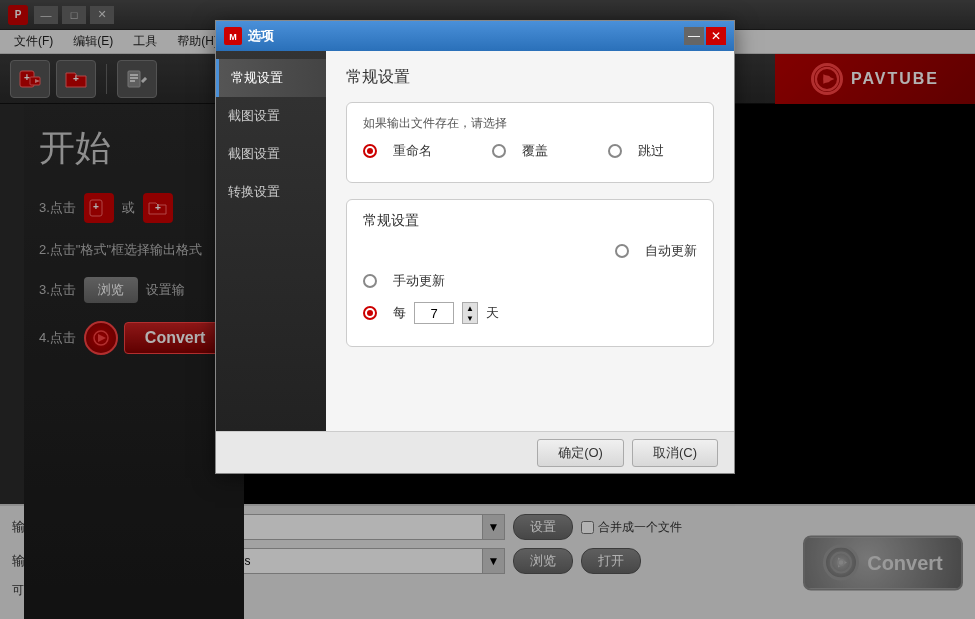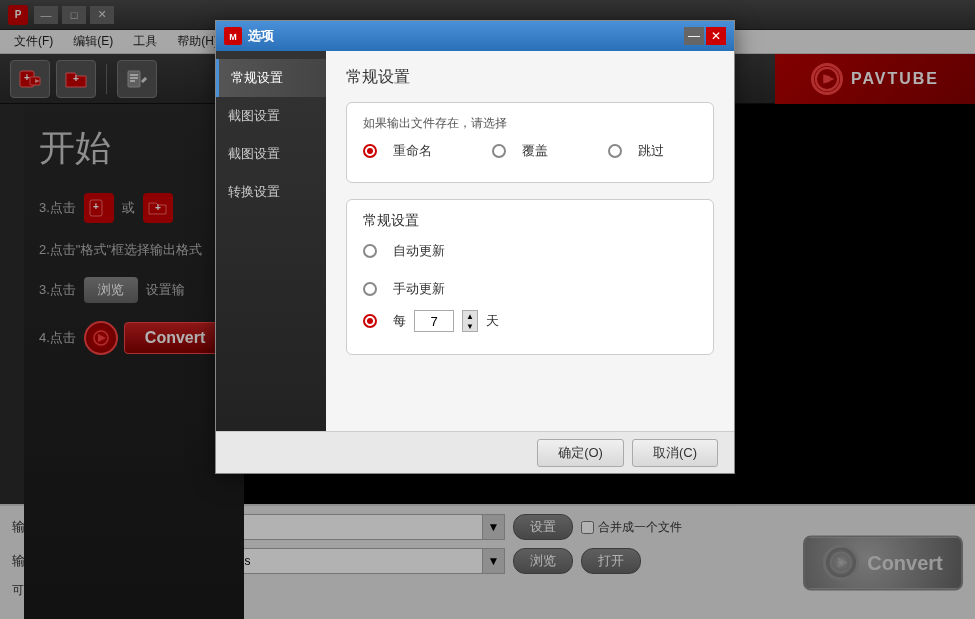--- a/index.html
+++ b/index.html
@@ -805,21 +805,21 @@
             <div class="radio-row">
               <div class="radio-dot unselected"></div>
               <span class="radio-label">跳过</span>
             </div>
           </div>
         </div>
 
         <div class="section-box">
           <div style="font-size:14px;color:#333;margin-bottom:12px;">常规设置</div>
 
-          <div class="radio-row" style="margin-bottom:20px;">
+          <div class="radio-row" style="margin-bottom:12px;justify-content:flex-end;">
             <div class="radio-dot unselected"></div>
             <span class="radio-label">自动更新</span>
           </div>
 
           <div class="radio-row" style="margin-bottom:12px;">
             <div class="radio-dot unselected"></div>
             <span class="radio-label">手动更新</span>
           </div>
 
           <div class="radio-row">

